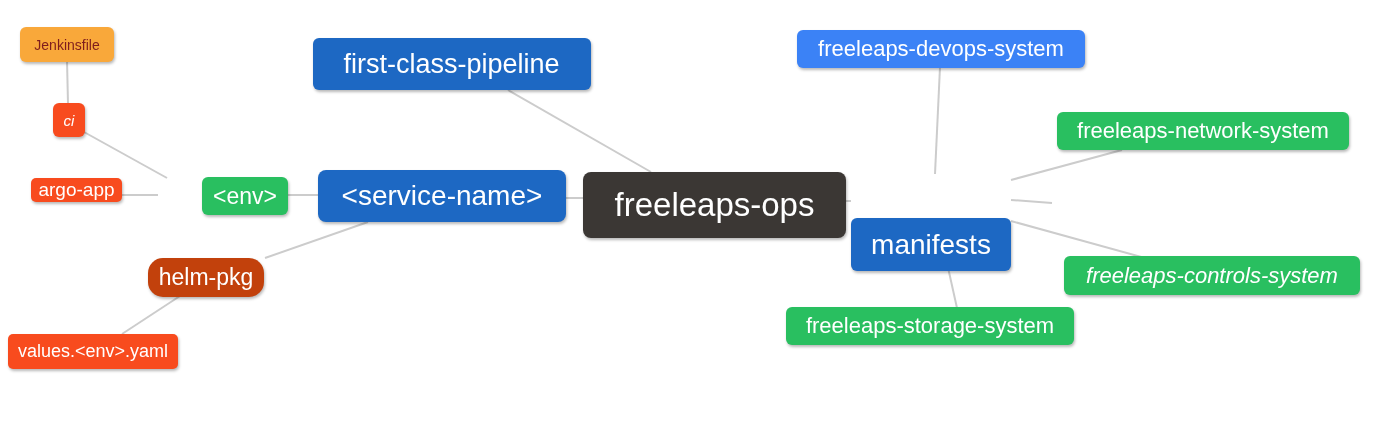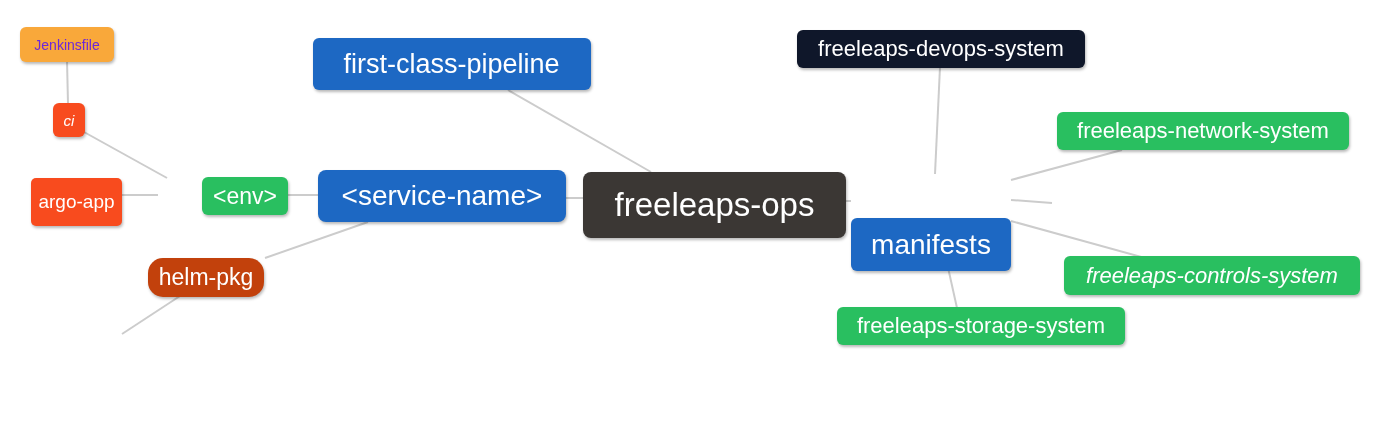--- a/index.html
+++ b/index.html
@@ -20,33 +20,33 @@
     box-sizing:border-box;
     padding:0 8px;
     box-shadow:1px 2px 3px rgba(0,0,0,0.28);
     border-radius:6px;
     cursor:pointer;
     user-select:none;
   }
   
   .n-jenkinsfile{left:20px;top:27px;width:94px;height:35px;font-size:14px;}
   .n-ci{left:53px;top:103px;width:32px;height:34px;font-size:15px;font-style:italic;}
-  .n-argo-app{left:31px;top:178px;width:91px;height:48px;font-size:19px;border-radius:5px;}
+  .n-argo-app{left:31px;top:178px;width:91px;height:24px;font-size:19px;border-radius:5px;}
   .n-env{left:158px;top:177px;width:86px;height:38px;font-size:23px;}
   .n-helm-pkg{left:148px;top:258px;width:116px;height:39px;font-size:23px;}
   .n-values{left:8px;top:334px;width:170px;height:35px;font-size:18px;border-radius:5px;}
   .n-first-class{left:313px;top:38px;width:278px;height:52px;font-size:27px;padding-left:7px;}
   .n-service-name{left:318px;top:170px;width:248px;height:52px;font-size:28px;border-radius:8px;}
   .n-root{left:583px;top:172px;width:263px;height:66px;font-size:33px;border-radius:8px;}
   .n-manifests{left:851px;top:174px;width:160px;height:53px;font-size:28px;margin-top:44px;}
   .n-devops{left:797px;top:30px;width:288px;height:38px;font-size:22px;}
   .n-network{left:1057px;top:112px;width:292px;height:38px;font-size:22px;}
   .n-monitoring{left:1050px;top:185px;width:320px;height:39px;font-size:22px;}
   .n-controls{left:1064px;top:256px;width:296px;height:39px;font-size:22px;font-style:italic;}
-  .n-storage{left:837px;top:307px;width:288px;height:38px;font-size:22px;}
+  .n-storage{left:786px;top:307px;width:288px;height:38px;font-size:22px;}
 </style>
 </head>
 <body>
 
 <div class="stage" style="background: rgb(255, 255, 255);">
 
   <svg class="edges" viewBox="0 0 1390 421">
     <line x1="67" y1="60" x2="68" y2="104"></line>
     <line x1="84" y1="132" x2="167" y2="178"></line>
     <line x1="122" y1="195" x2="158" y2="195"></line>
@@ -56,27 +56,28 @@
     <line x1="508" y1="90" x2="651" y2="172"></line>
     <line x1="566" y1="198" x2="583" y2="198"></line>
     <line x1="846" y1="201" x2="851" y2="201"></line>
     <line x1="940" y1="67" x2="935" y2="174"></line>
     <line x1="1011" y1="180" x2="1122" y2="150"></line>
     <line x1="1011" y1="200" x2="1052" y2="203"></line>
     <line x1="1011" y1="221" x2="1145" y2="258"></line>
     <line x1="939" y1="227" x2="957" y2="308"></line>
   </svg>
 
-  <div class="node n-jenkinsfile" style="background: rgb(249, 168, 58); color: #6d28d9;">Jenkinsfile</div>
+  <div class="node n-jenkinsfile" style="background: rgb(249, 168, 58); color: #7f1d1d;">Jenkinsfile</div>
   <div class="node n-ci" style="background: rgb(248, 75, 30); color: rgb(255, 255, 255);">ci</div>
   <div class="node n-argo-app" style="background: rgb(248, 75, 30); color: rgb(255, 255, 255);">argo-app</div>
   <div class="node n-env" style="background: rgb(41, 191, 96); color: rgb(255, 255, 255); margin-left: 44px;">&lt;env&gt;</div>
   <div class="node n-helm-pkg" style="background: #c2410c; color: rgb(255, 255, 255); border-radius: 15px;">helm-pkg</div>
+  <div class="node n-values" style="background: rgb(248, 75, 30); color: rgb(255, 255, 255);">values.&lt;env&gt;.yaml</div>
   <div class="node n-first-class" style="background: rgb(29, 104, 195); color: rgb(255, 255, 255);">first-class-pipeline</div>
   <div class="node n-service-name" style="background: rgb(29, 104, 195); color: rgb(255, 255, 255);">&lt;service-name&gt;</div>
   <div class="node n-root" style="background: rgb(59, 55, 52); color: rgb(255, 255, 255);">freeleaps-ops</div>
   <div class="node n-manifests" style="background: rgb(29, 104, 195); color: rgb(255, 255, 255);">manifests</div>
-  <div class="node n-devops" style="background: #0f172a; color: rgb(255, 255, 255);">freeleaps-devops-system</div>
+  <div class="node n-devops" style="background: #3b82f6; color: rgb(255, 255, 255);">freeleaps-devops-system</div>
   <div class="node n-network" style="background: rgb(41, 191, 96); color: rgb(255, 255, 255);">freeleaps-network-system</div>
   <div class="node n-controls" style="background: rgb(41, 191, 96); color: rgb(255, 255, 255);">freeleaps-controls-system</div>
   <div class="node n-storage" style="background: rgb(41, 191, 96); color: rgb(255, 255, 255);">freeleaps-storage-system</div>
 
 </div>
 
 </body></html>

